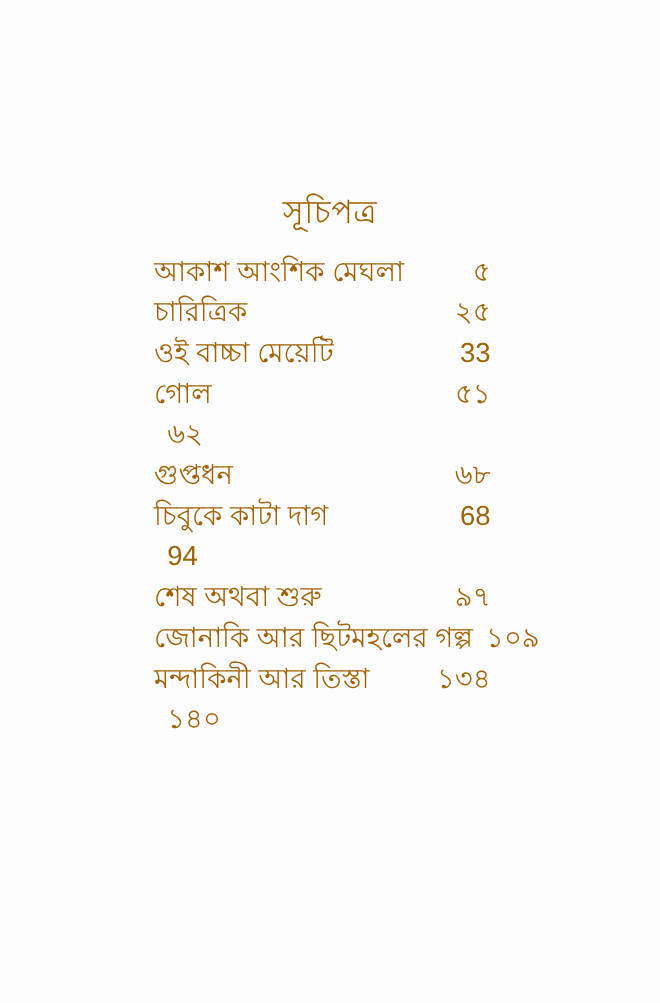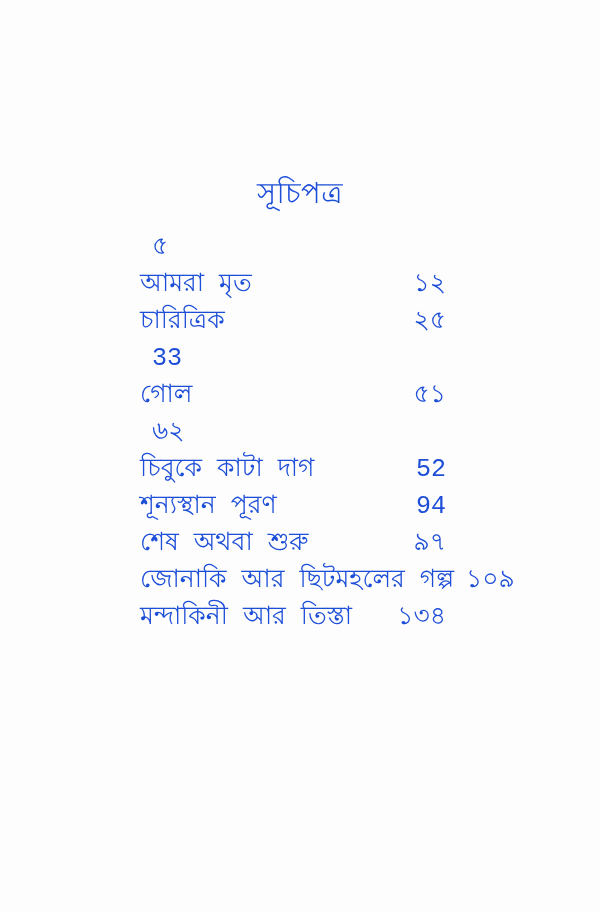--- a/index.html
+++ b/index.html
@@ -5,22 +5,22 @@
   html, body {
     margin: 0;
     padding: 0;
     background: #ffffff;
   }
   .page {
     position: relative;
     width: 600px;
     height: 912px;
     background: #fdfdfd;
-    color: #1d4ed8;
-    font-family: Liberation Mono, monospace;
+    color: #a16207;
+    font-family: Liberation Sans, sans-serif;
     overflow: hidden;
     margin: 0 auto;
   }
   .toc-title {
     position: absolute;
     top: 170px;
     left: 0;
     width: 100%;
     text-align: center;
     font-size: 29px;
@@ -52,56 +52,58 @@
     padding-left: 12px;
   }
 </style>
 </head>
 <body>
 
 <div class="page">
   <div class="toc-title">সূচিপত্র</div>
   <div class="toc-list">
       <div class="toc-row">
+        <span class="toc-entry-title">আকাশ আংশিক মেঘলা</span>
         <span class="toc-entry-page">৫</span>
-      </div>
-      <div class="toc-row">
-        <span class="toc-entry-title">আমরা মৃত</span>
-        <span class="toc-entry-page">১২</span>
       </div>
       <div class="toc-row">
         <span class="toc-entry-title">চারিত্রিক</span>
         <span class="toc-entry-page">২৫</span>
       </div>
       <div class="toc-row">
+        <span class="toc-entry-title">ওই বাচ্চা মেয়েটি</span>
         <span class="toc-entry-page">33</span>
       </div>
       <div class="toc-row">
         <span class="toc-entry-title">গোল</span>
         <span class="toc-entry-page">৫১</span>
       </div>
       <div class="toc-row">
         <span class="toc-entry-page">৬২</span>
       </div>
       <div class="toc-row">
-        <span class="toc-entry-title">চিবুকে কাটা দাগ</span>
-        <span class="toc-entry-page">52</span>
+        <span class="toc-entry-title">গুপ্তধন</span>
+        <span class="toc-entry-page">৬৮</span>
       </div>
       <div class="toc-row">
-        <span class="toc-entry-title">শূন্যস্থান পূরণ</span>
+        <span class="toc-entry-title">চিবুকে কাটা দাগ</span>
+        <span class="toc-entry-page">68</span>
+      </div>
+      <div class="toc-row">
         <span class="toc-entry-page">94</span>
       </div>
       <div class="toc-row">
         <span class="toc-entry-title">শেষ অথবা শুরু</span>
         <span class="toc-entry-page">৯৭</span>
       </div>
       <div class="toc-row">
         <span class="toc-entry-title">জোনাকি আর ছিটমহলের গল্প</span>
         <span class="toc-entry-page">১০৯</span>
       </div>
       <div class="toc-row">
         <span class="toc-entry-title">মন্দাকিনী আর তিস্তা</span>
         <span class="toc-entry-page">১৩৪</span>
       </div>
       <div class="toc-row">
+        <span class="toc-entry-page">১৪০</span>
       </div>
     </div>
 </div>
 
 </body></html>

